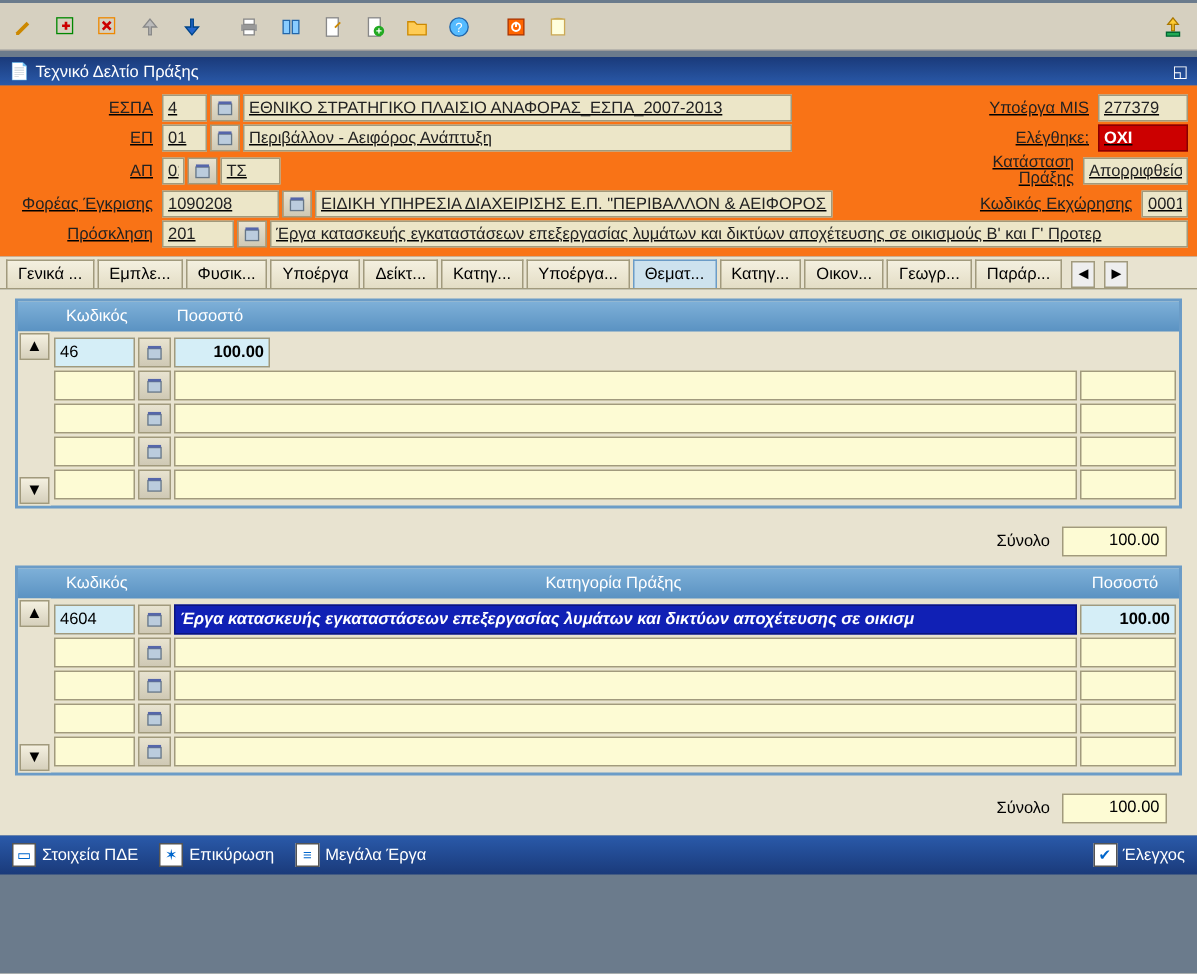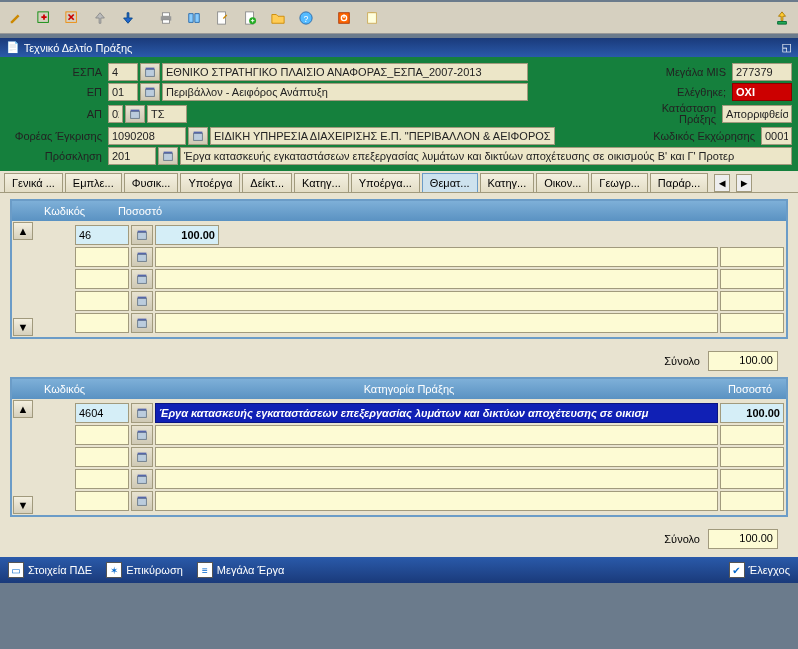--- a/index.html
+++ b/index.html
@@ -6,38 +6,38 @@
   body { font-family: Arial, sans-serif; font-size: 11px; background: #6b7b8c; width: 798px; height: 649px; overflow: hidden; }
   
   .toolbar-top { background: #d6d0c0; height: 32px; border-bottom: 1px solid #999; display: flex; align-items: center; padding: 2px 4px; gap: 4px; }
   .toolbar-top .tb-btn { width: 24px; height: 24px; display: inline-flex; align-items: center; justify-content: center; border: 1px solid transparent; cursor: pointer; }
   .toolbar-top .spacer { flex: 1; }
   
   .window-title { background: linear-gradient(to bottom, #1a3a7a, #2a5aaa); color: #fff; font-size: 11px; padding: 3px 6px; display: flex; align-items: center; }
   .window-title .title-icon { margin-right: 4px; }
   .window-title .title-spacer { flex: 1; }
   
-  .form-area { background: #15803d; padding: 4px 6px; }
+  .form-area { background: #f97316; padding: 4px 6px; text-decoration: underline; }
   .form-row { display: flex; align-items: center; margin: 2px 0; gap: 2px; }
   .form-label { text-align: right; padding-right: 4px; font-size: 11px; color: #222; }
   .form-input { background: #ece6c8; border: 1px solid #a19a7d; height: 18px; padding: 1px 3px; font-size: 11px; color: #222; }
   .form-input.red { background: #c00; color: #fff; font-weight: bold; border-color:#800; }
   .lookup-btn { width: 20px; height: 18px; background: linear-gradient(to bottom,#e8e3d0,#cfc9b5); border: 1px solid #a19a7d; display: inline-flex; align-items:center; justify-content:center; cursor: pointer; }
   
   .tabs-bar { background: #e8e3d0; display: flex; align-items: center; padding: 2px 4px 0 4px; gap: 2px; border-bottom:1px solid #a19a7d;}
   .tab { background: linear-gradient(to bottom,#f4f0e0,#e3ddc5); border: 1px solid #a19a7d; border-bottom:none; padding: 3px 7px; font-size: 11px; color: #000; cursor: pointer; }
   .tab.active { background: #cde2ee; border-color:#6b9cc7; }
   .tab-nav { width:16px; height:18px; border:1px solid #a19a7d; background:#eee; display:inline-flex; align-items:center; justify-content:center; cursor:pointer; margin-left:4px;}
   
   .content-area { background: #e8e3d0; padding: 6px 10px 2px 10px; }
   
   .grid-wrap { border: 2px solid #6b9cc7; background: #e8e3d0; margin-bottom: 8px;}
   .grid-header { background: linear-gradient(to bottom,#7eb0d8,#5a92c2); display: flex; color: #fff; font-size: 11px; }
   .grid-header .gh-cell { padding: 4px 6px; text-align: center; }
-  .grid-body { padding: 2px; margin-left: 39px; }
+  .grid-body { padding: 2px; }
   .grid-row { display: flex; align-items: center; margin: 2px 0; gap: 2px; }
   .g-scroll { width: 22px; background:#e8e3d0; display:flex; flex-direction:column; }
   .g-scroll .sb-btn { width:20px; height:18px; border:1px solid #a19a7d; background:linear-gradient(to bottom,#f4f0e0,#d6d0bc); display:flex; align-items:center; justify-content:center; cursor:pointer; margin:1px;}
   
   .cell-input { background: #fdfbd4; border: 1px solid #a19a7d; height: 20px; padding: 1px 3px; font-size: 11px; }
   .cell-input.filled { background: #d5eef7; }
   .cell-input.wide { flex: 1; }
   .cell-lookup { width: 22px; height: 20px; background: linear-gradient(to bottom,#e8e3d0,#cfc9b5); border: 1px solid #a19a7d; display: inline-flex; align-items:center; justify-content:center; cursor: pointer; }
   
   .total-row { display:flex; justify-content:flex-end; align-items:center; padding: 4px 10px 6px; gap:8px;}
@@ -163,21 +163,21 @@
     <div class="form-label" style="width:100px">ΕΣΠΑ</div>
     <input class="form-input" style="width: 30px;" value="4">
     <span class="lookup-btn">
         <svg class="ico" viewBox="0 0 16 16">
           <rect x="3" y="5" width="10" height="8" fill="#bcd" stroke="#678"></rect>
           <rect x="3" y="3" width="10" height="2" fill="#56a"></rect>
         </svg>
       </span>
     <input class="form-input" style="width: 366px;" value="ΕΘΝΙΚΟ ΣΤΡΑΤΗΓΙΚΟ ΠΛΑΙΣΙΟ ΑΝΑΦΟΡΑΣ_ΕΣΠΑ_2007-2013">
     <div style="flex:1"></div>
-    <div class="form-label" style="width:74px">Μεγάλα MIS</div>
+    <div class="form-label" style="width:74px">Υποέργα MIS</div>
     <input class="form-input" style="width: 60px;" value="277379">
   </div>
 
   <div class="form-row">
     <div class="form-label" style="width:100px">ΕΠ</div>
     <input class="form-input" style="width: 30px;" value="01">
     <span class="lookup-btn">
         <svg class="ico" viewBox="0 0 16 16">
           <rect x="3" y="5" width="10" height="8" fill="#bcd" stroke="#678"></rect>
           <rect x="3" y="3" width="10" height="2" fill="#56a"></rect>

